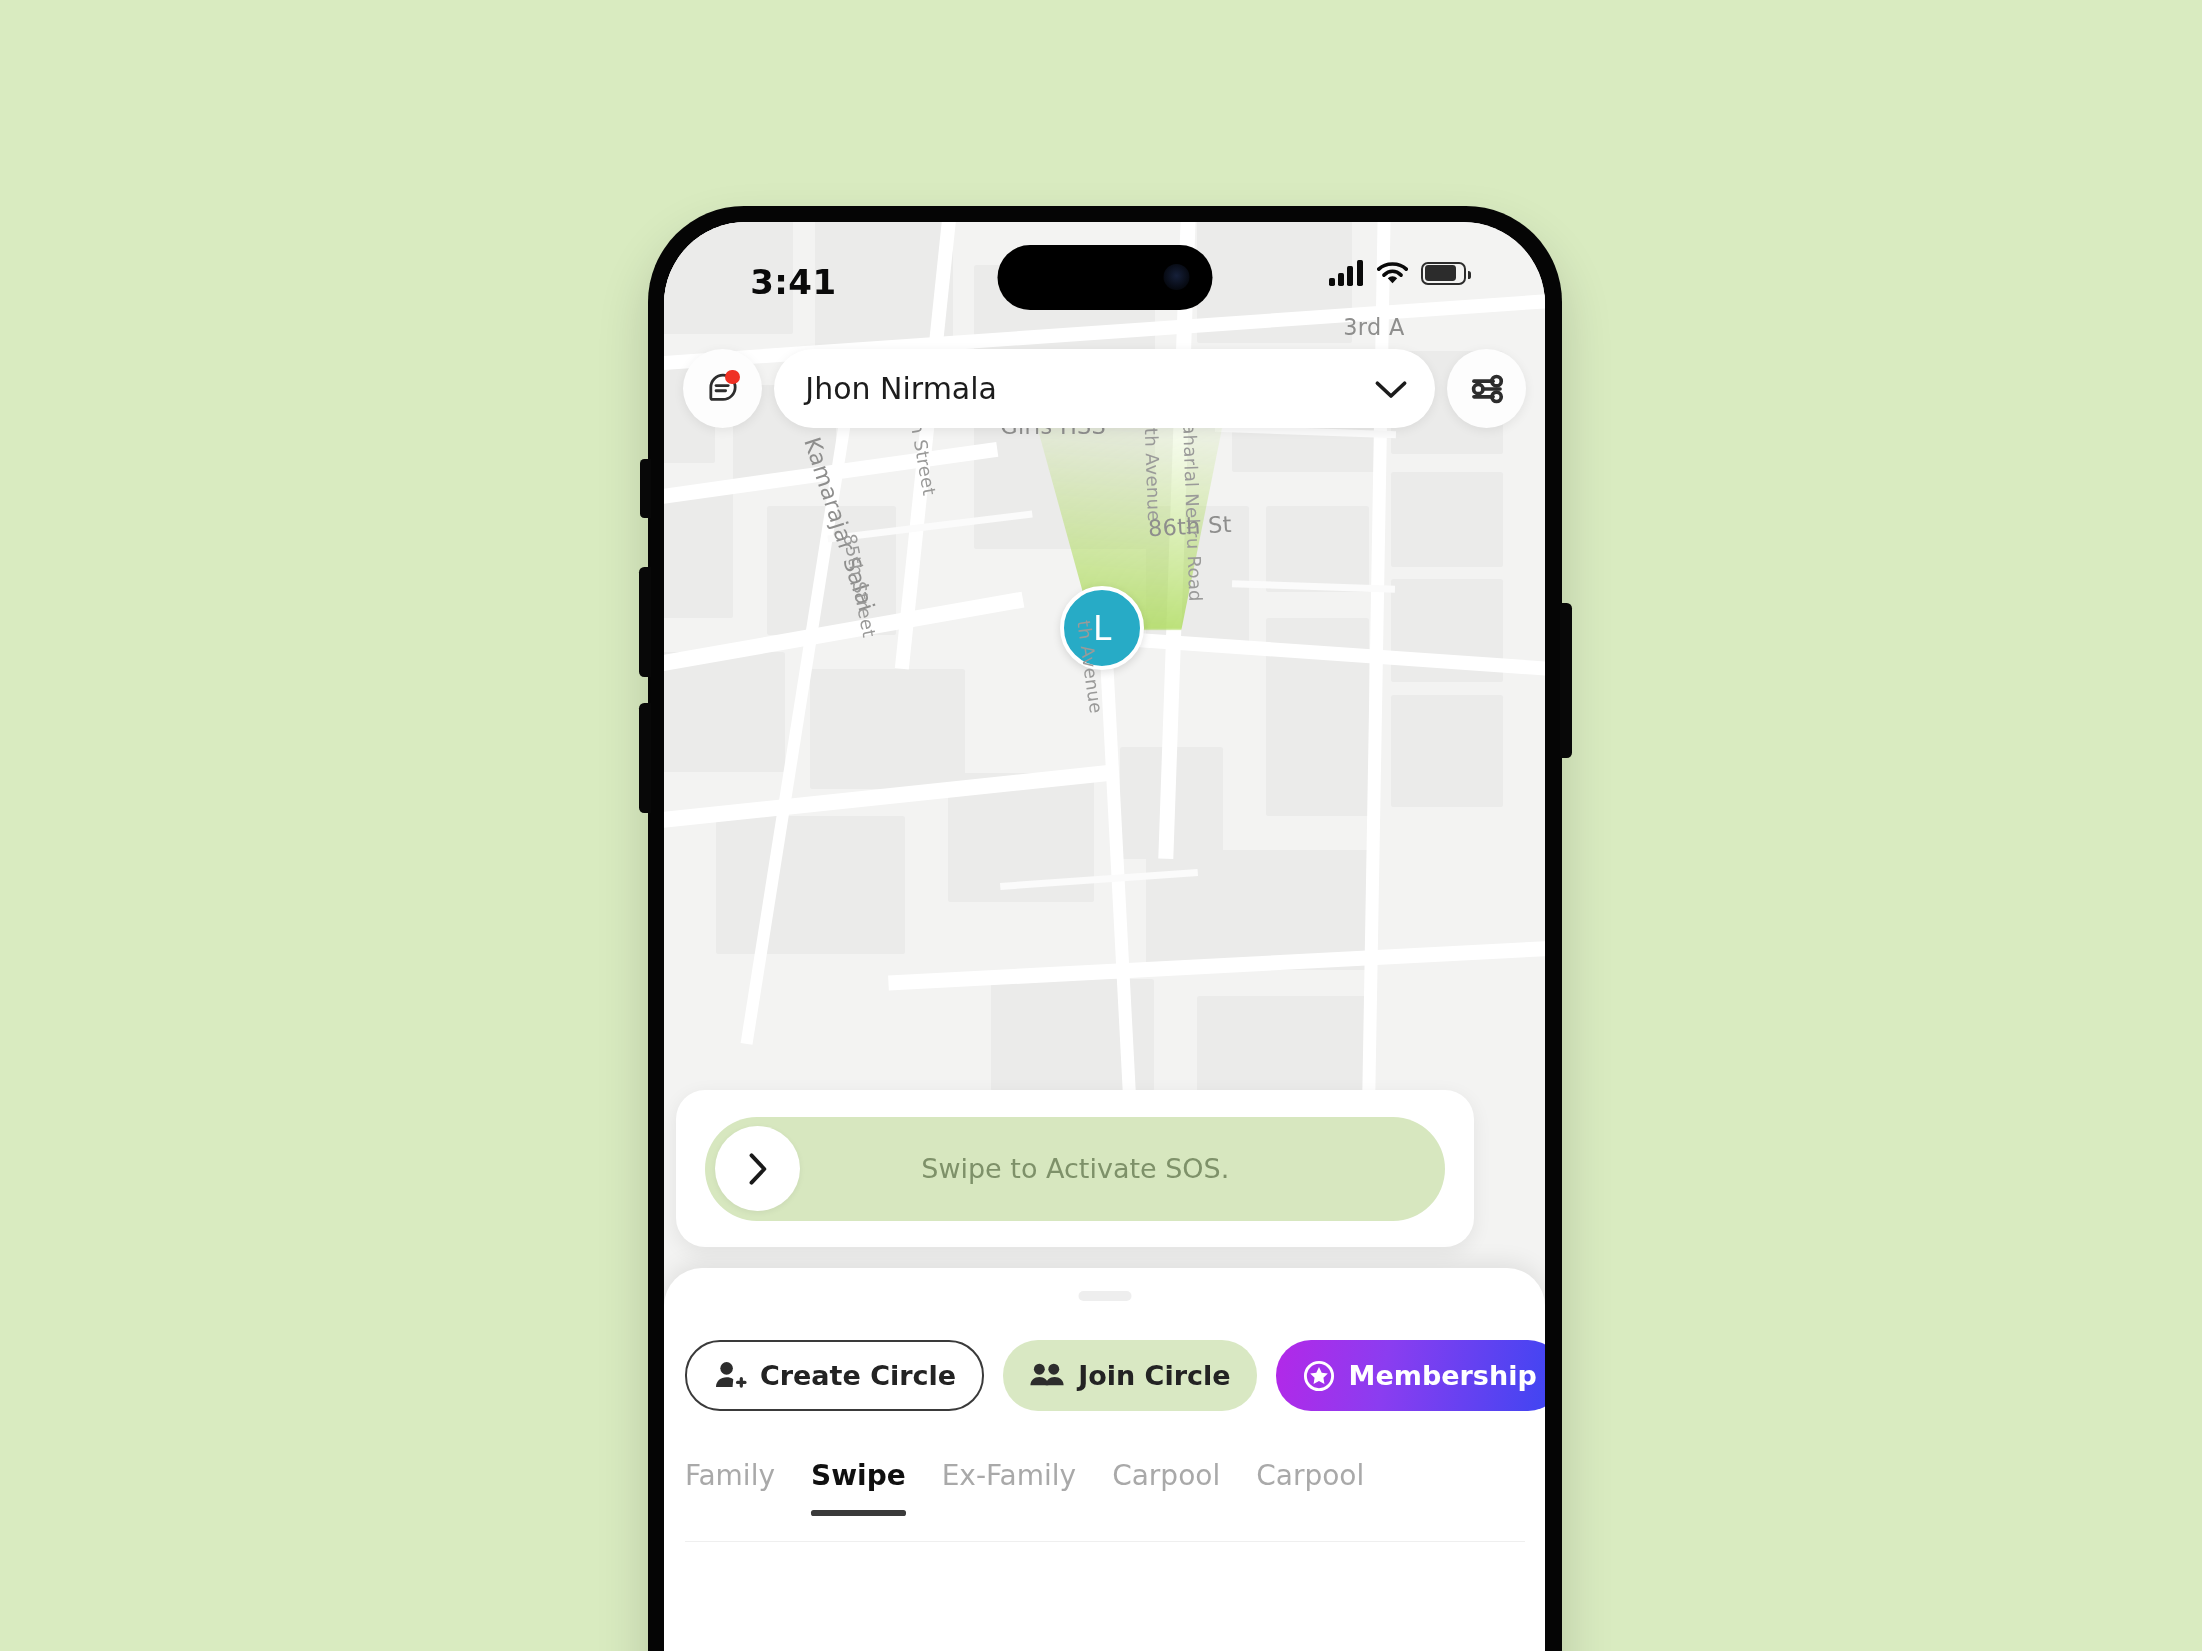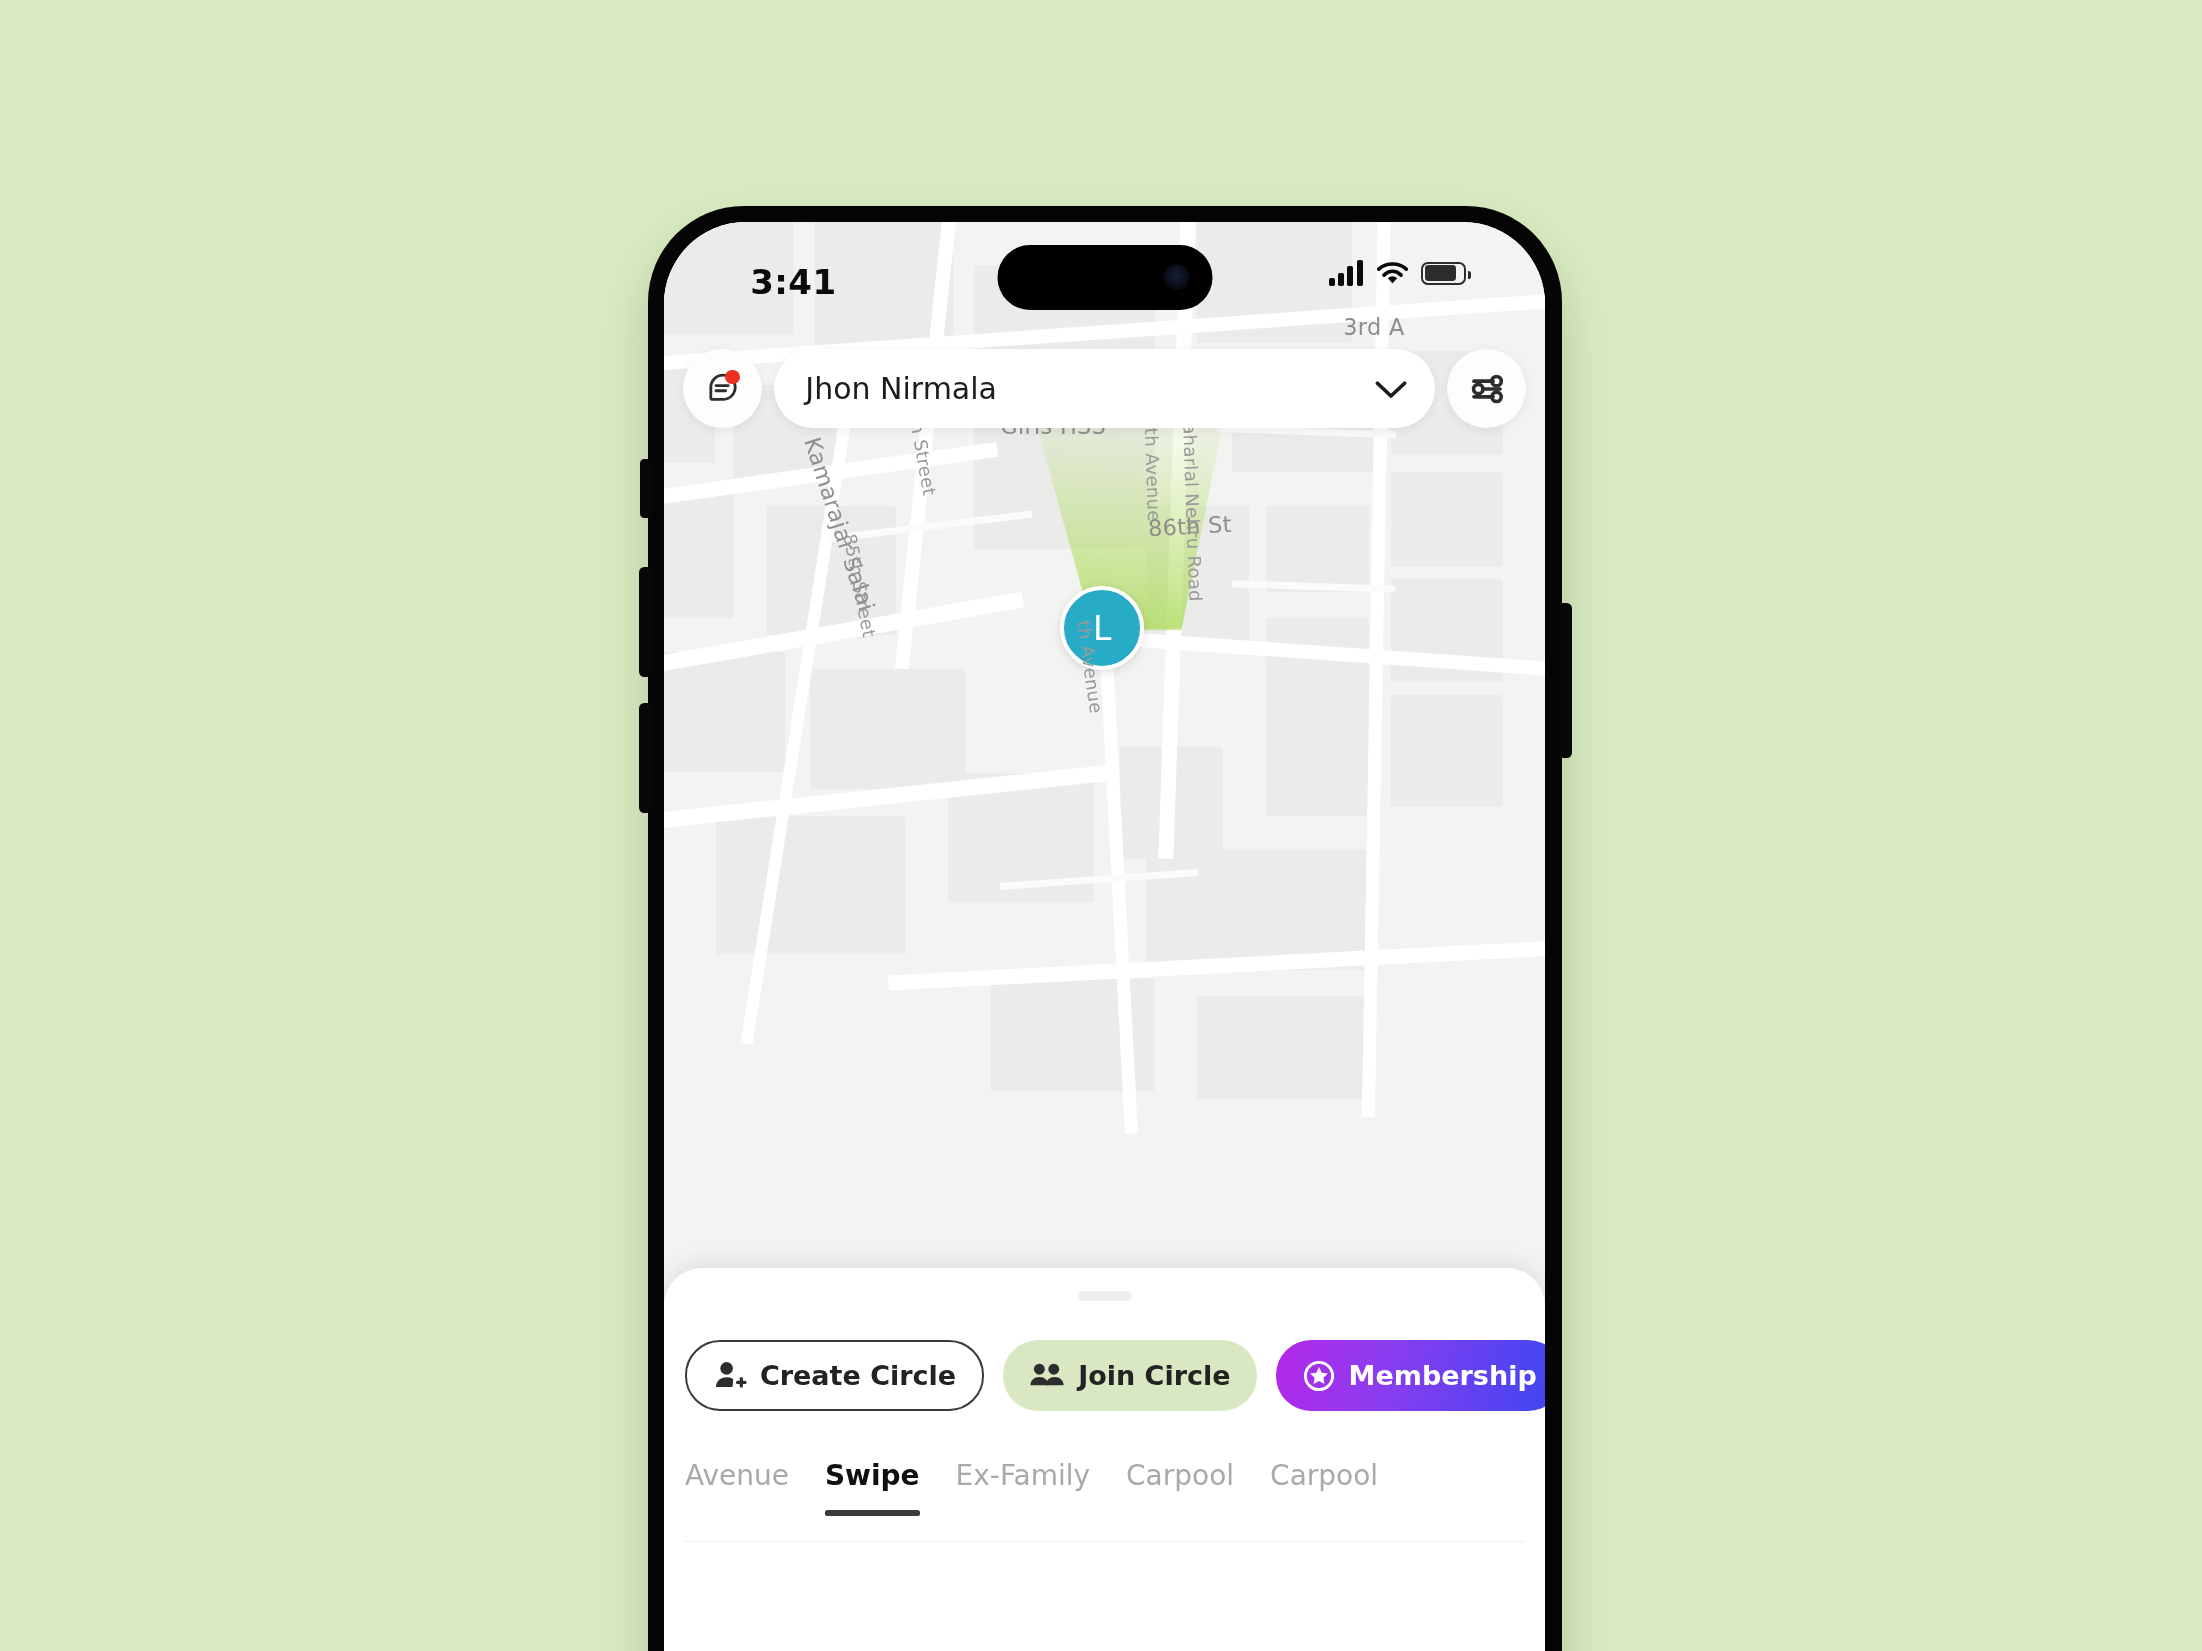--- a/index.html
+++ b/index.html
@@ -309,20 +309,30 @@
           <line x1="8" y1="14" x2="30" y2="14" stroke="#2d2d2d" stroke-width="4.2" stroke-linecap="round"></line>
           <circle cx="34" cy="14" r="5.4" fill="none" stroke="#2d2d2d" stroke-width="4.2"></circle>
           <line x1="18" y1="23" x2="38" y2="23" stroke="#2d2d2d" stroke-width="4.2" stroke-linecap="round"></line>
           <circle cx="13" cy="23" r="5.4" fill="none" stroke="#2d2d2d" stroke-width="4.2"></circle>
           <line x1="8" y1="32" x2="30" y2="32" stroke="#2d2d2d" stroke-width="4.2" stroke-linecap="round"></line>
           <circle cx="34" cy="32" r="5.4" fill="none" stroke="#2d2d2d" stroke-width="4.2"></circle>
         </svg>
       </div>
     </div>
 
+    <div id="sos-card">
+      <div id="sos-track">
+        <div id="sos-handle">
+          <svg width="29" height="40" viewBox="0 0 34 46">
+            <path d="M10 7 L25 23 L10 39" fill="none" stroke="#1a1a1a" stroke-width="4.6" stroke-linecap="round" stroke-linejoin="round"></path>
+          </svg>
+        </div>
+        <div id="sos-label">Swipe to Activate SOS.</div>
+      </div>
+    </div>
 
     <div id="bottom-sheet">
       <div id="grabber"></div>
 
       <div id="action-row">
 
         <div class="pill" id="create-circle-button">
           <svg width="34" height="34" viewBox="0 0 40 40">
             <circle cx="16" cy="11" r="7.4" fill="#2d2d2d"></circle>
             <path d="M3.5 33 c0-7 5.6-11.4 12.5-11.4 c3 0 5.7 .8 7.8 2.2 L23 33 z" fill="#2d2d2d"></path>
@@ -345,21 +355,21 @@
         <div class="pill" id="membership-button">
           <svg width="34" height="34" viewBox="0 0 40 40">
             <circle cx="20" cy="20" r="16" fill="none" stroke="#ffffff" stroke-width="3.4"></circle>
             <path d="M20 9.5 l3.2 6.6 7.2 1 -5.2 5.1 1.2 7.2 -6.4-3.4 -6.4 3.4 1.2-7.2 -5.2-5.1 7.2-1 z" fill="#ffffff"></path>
           </svg>
           <span class="pill-label">Membership</span>
         </div>
       </div>
 
       <div id="tab-bar">
-        <div class="tab">Avenue</div>
+        <div class="tab">Family</div>
         <div class="tab active">Swipe</div>
         <div class="tab">Ex-Family</div>
         <div class="tab">Carpool</div>
         <div class="tab">Carpool</div>
       </div>
     </div>
 
   </div>
 </div>
 

